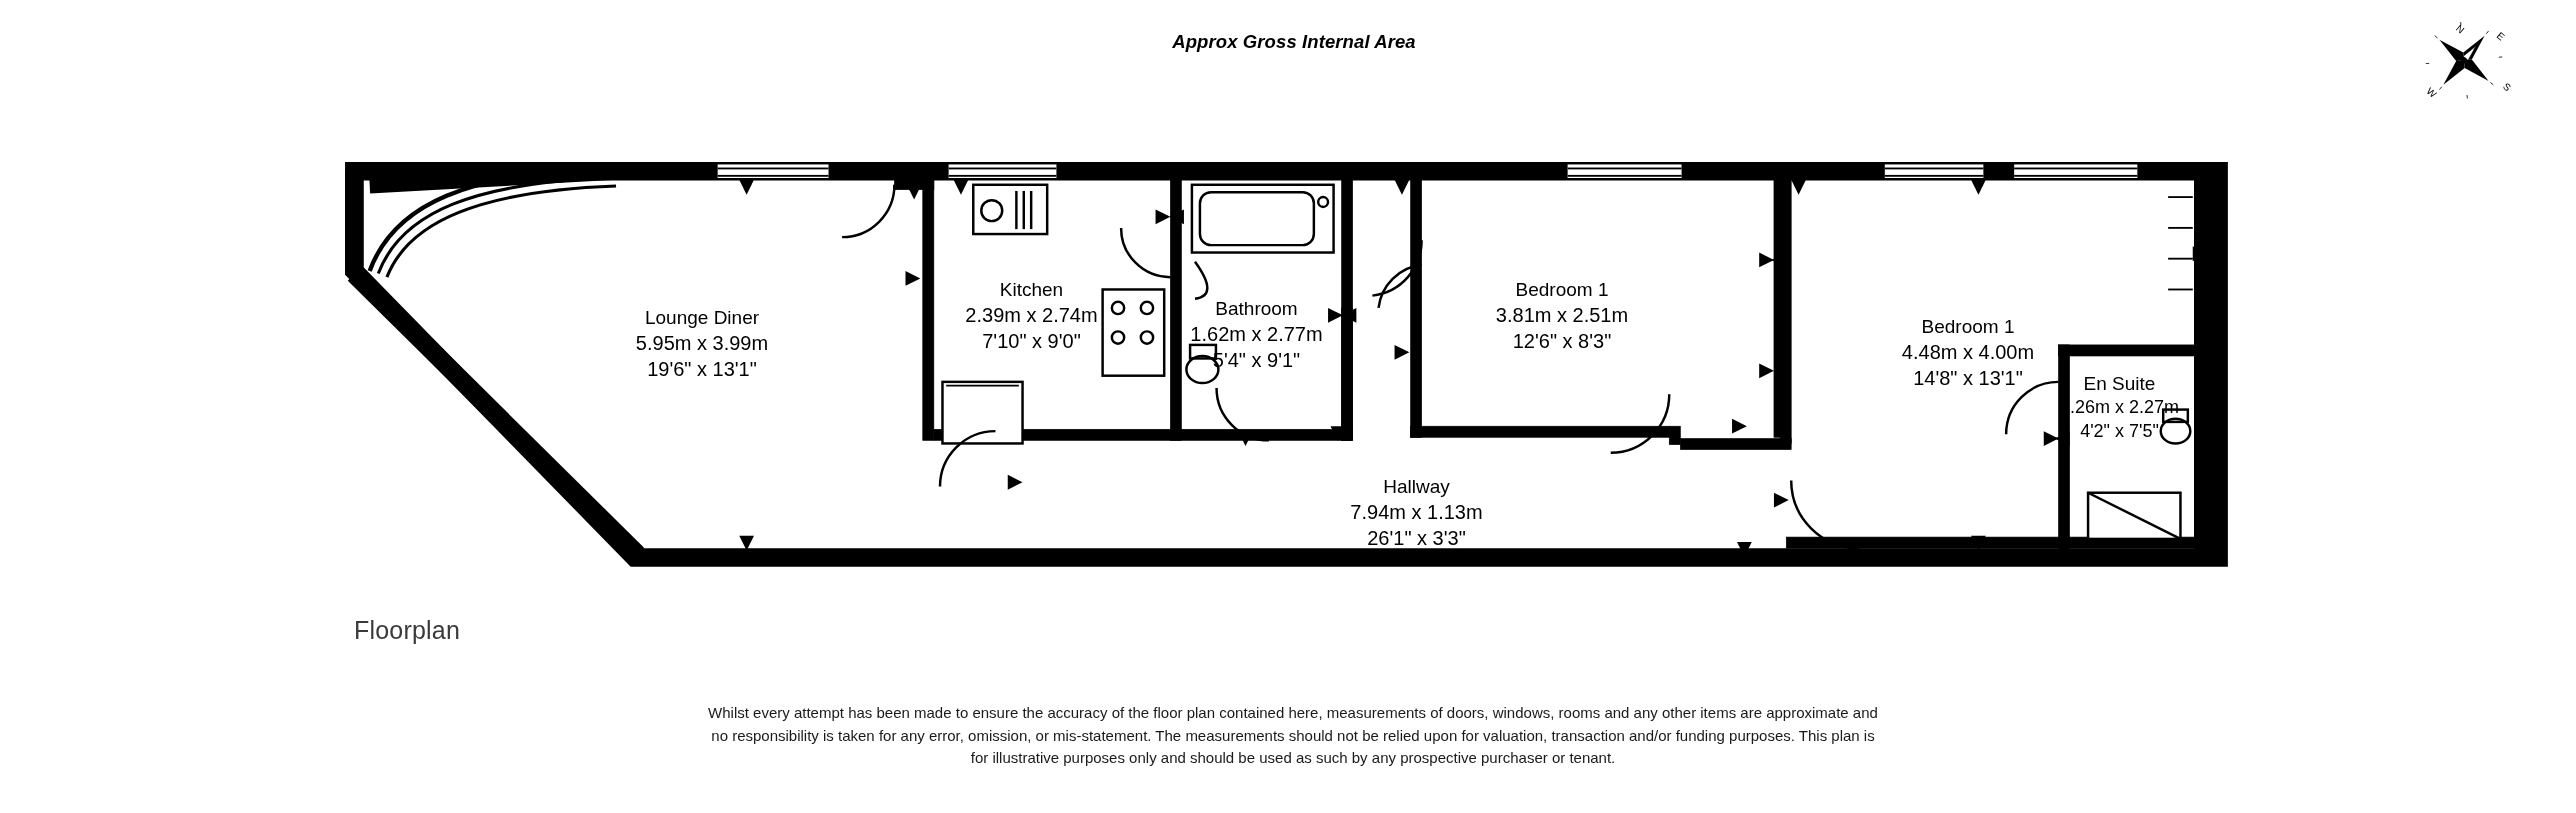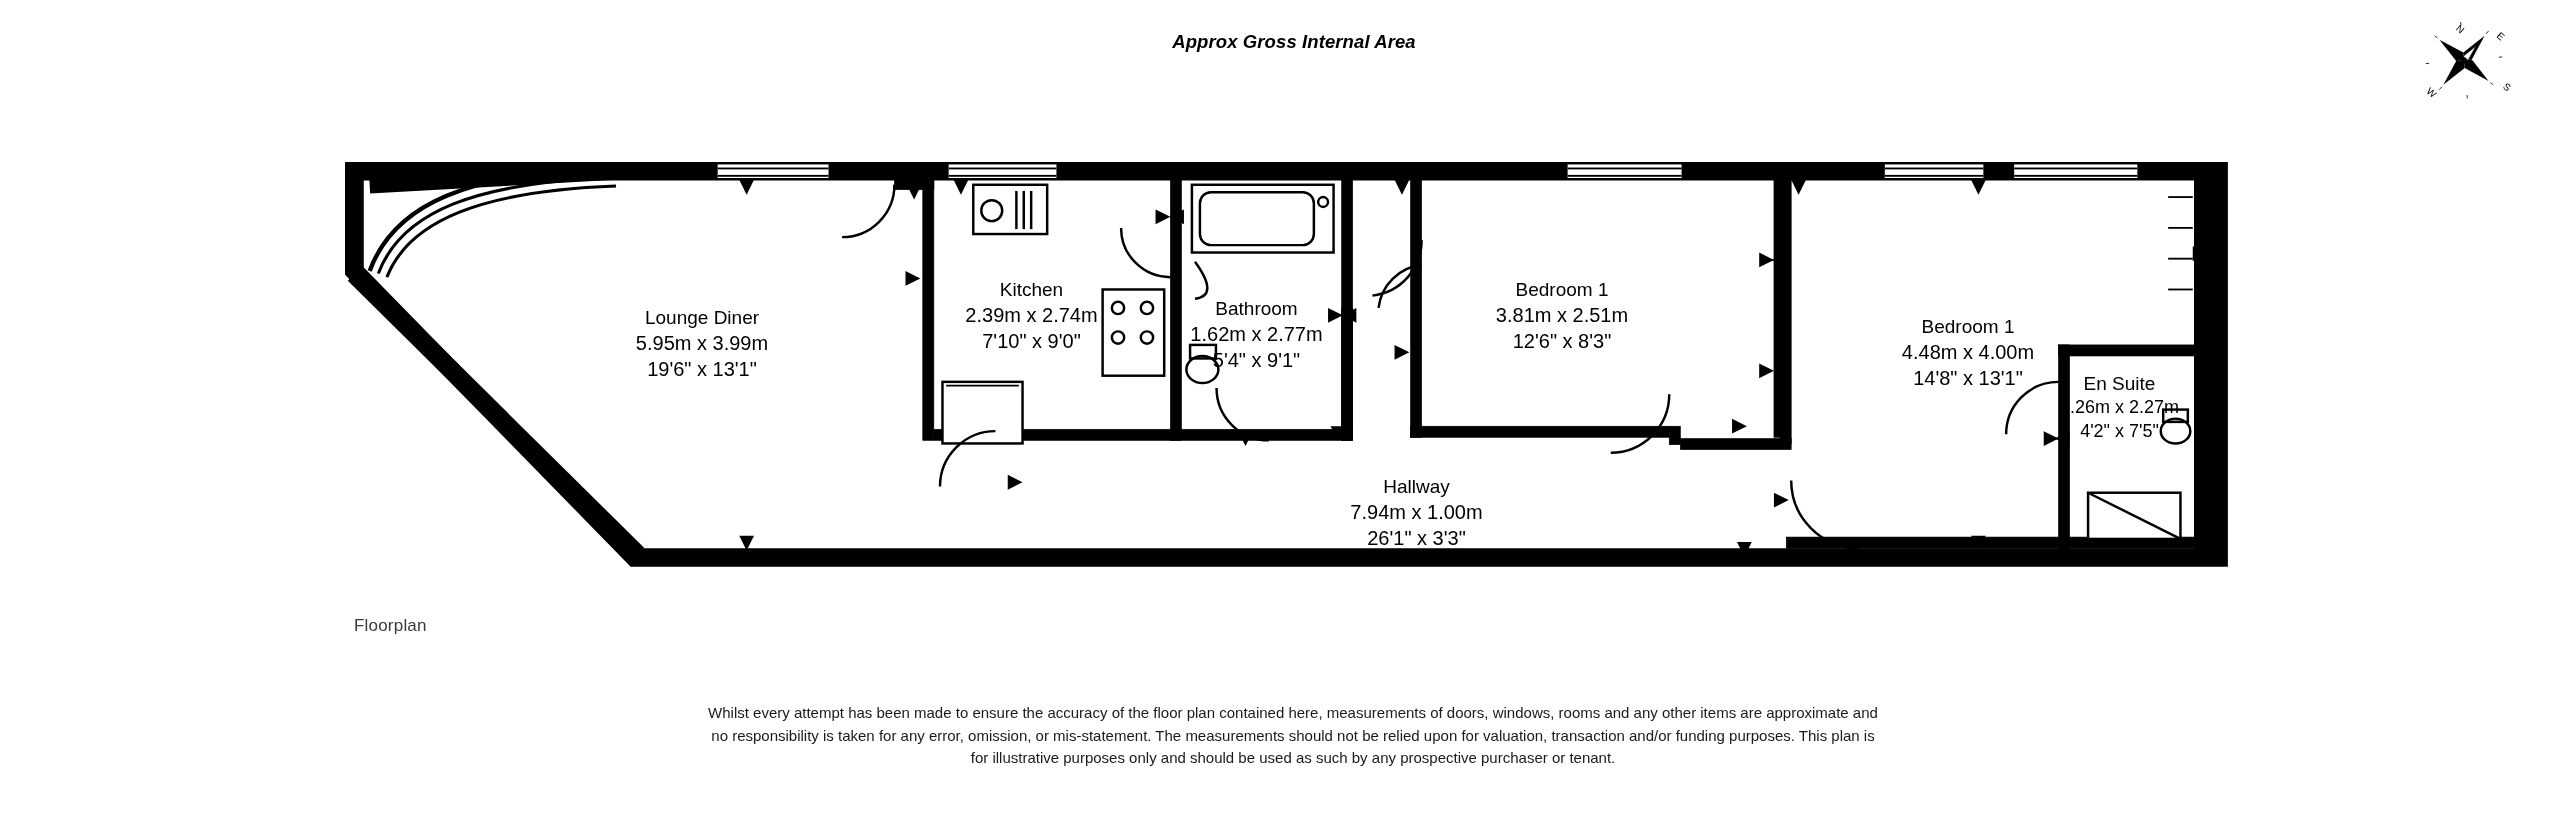--- a/index.html
+++ b/index.html
@@ -73,21 +73,21 @@
   #label-bed2     { left: 1417px; top: 277px; width: 290px; }
   #label-bed1     { left: 1823px; top: 314px; width: 290px; }
   #label-ensuite  { left: 2027px; top: 371px; width: 185px; }
   #label-hallway  { left: 1287px; top: 474px; width: 259px; }
 
   
   #title {
     position: absolute;
     left: 354px;
     top: 616px;
-    font-size: 17px;
+    font-size: 25px;
     color: #3a3a3a;
     letter-spacing: 0.2px;
   }
 
   
   #disclaimer {
     position: absolute;
     left: 708px;
     top: 702px;
     width: 1170px;
@@ -339,20 +339,20 @@
 </div>
 
 <div class="room-label small" id="label-ensuite">
   <div class="rname">En Suite</div>
   <div class="rdim">1.26m x 2.27m</div>
   <div class="rdim">4'2" x 7'5"</div>
 </div>
 
 <div class="room-label" id="label-hallway">
   <div class="rname">Hallway</div>
-  <div class="rdim">7.94m x 1.00m</div>
+  <div class="rdim">7.94m x 1.13m</div>
   <div class="rdim">26'1" x 3'3"</div>
 </div>
 
 <div id="title">Floorplan</div>
 
 <div id="disclaimer">Whilst every attempt has been made to ensure the accuracy of the floor plan contained here, measurements of doors, windows, rooms and any other items are approximate and no responsibility is taken for any error, omission, or mis-statement. The measurements should not be relied upon for valuation, transaction and/or funding purposes. This plan is for illustrative purposes only and should be used as such by any prospective purchaser or tenant.</div>
 
 
 </body></html>

